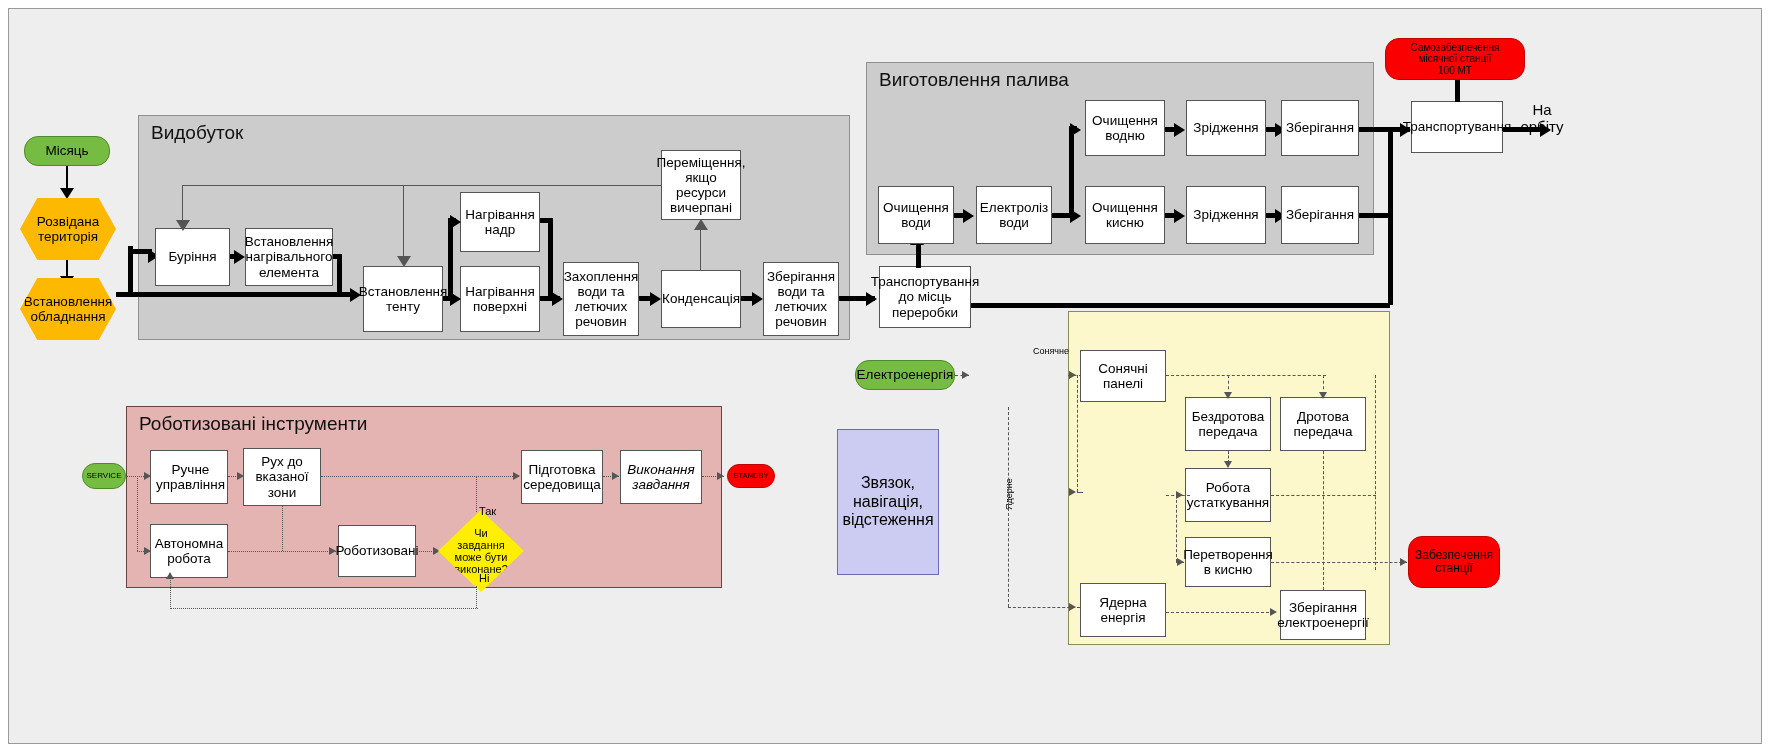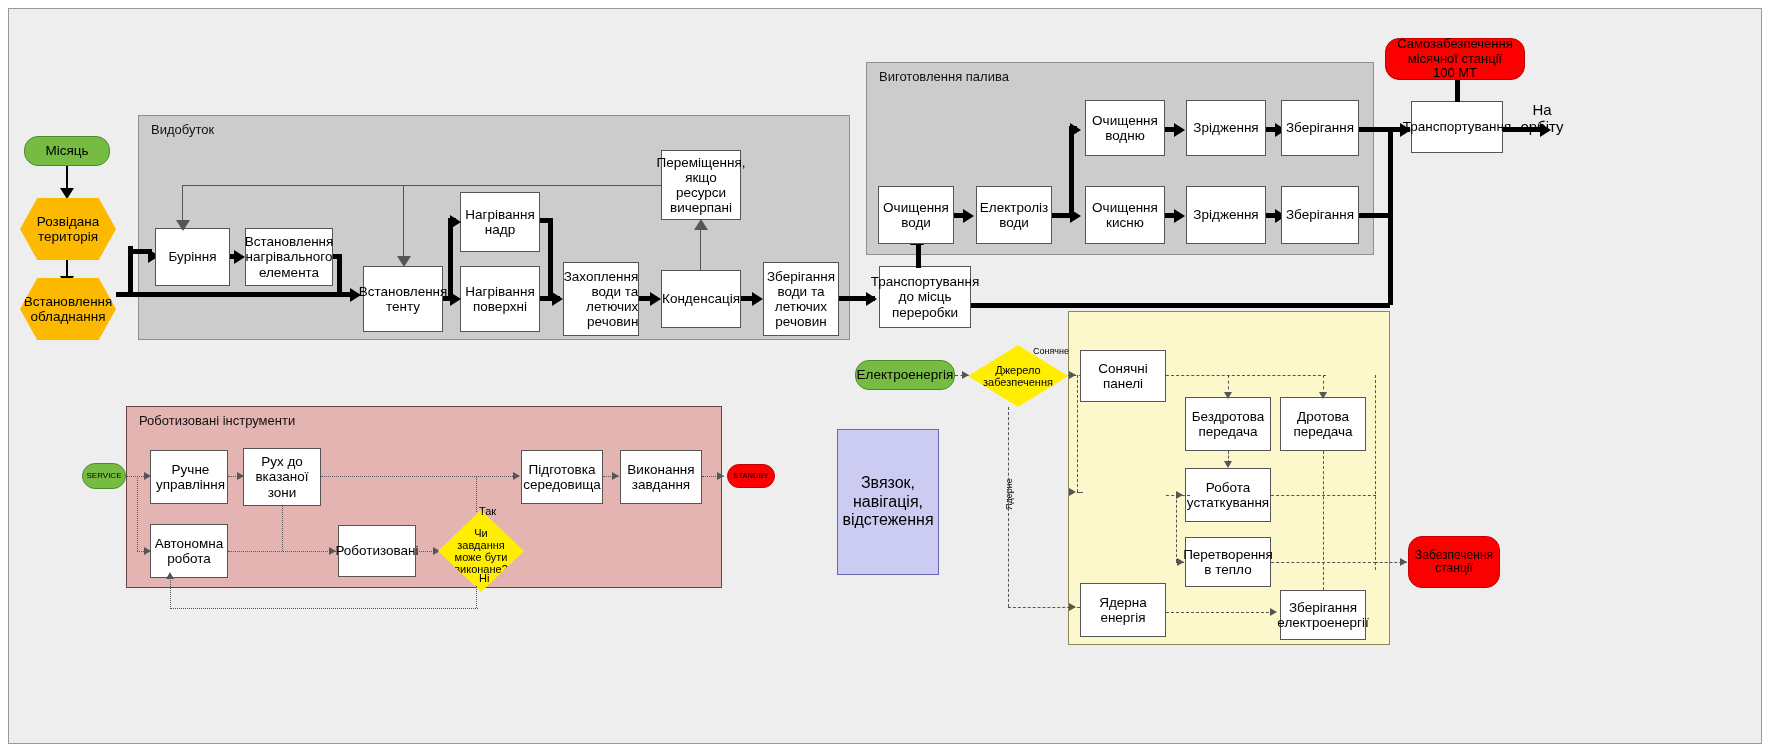--- a/index.html
+++ b/index.html
@@ -2,21 +2,21 @@
 <html><head>
 <meta charset="utf-8">
 <style>
   html,body{margin:0;padding:0;background:#ffffff;}
   body{font-family:"Liberation Sans", sans-serif;}
   #canvas{position:relative;width:1772px;height:754px;background:#ffffff;overflow:hidden;}
 
   .frame{position:absolute;left:8px;top:8px;width:1754px;height:736px;background:#eeeeee;border:1px solid #9a9a9a;box-sizing:border-box;}
 
   .group{position:absolute;box-sizing:border-box;}
-  .group-title{position:absolute;left:12px;top:6px;font-size:13px;color:#111;white-space:nowrap;}
+  .group-title{position:absolute;left:12px;top:6px;font-size:19px;color:#111;white-space:nowrap;}
 
   .node{position:absolute;box-sizing:border-box;background:#ffffff;border:1.5px solid #555555;display:flex;align-items:center;justify-content:center;text-align:center;font-size:13.5px;line-height:1.12;color:#000;padding:2px;}
 
   .term{position:absolute;box-sizing:border-box;display:flex;align-items:center;justify-content:center;text-align:center;line-height:1.12;color:#000;border:1.5px solid #555;border-radius:14px;font-size:13.5px;}
   .term.green{background:#76bc43;border-color:#4e8a2a;}
   .term.red{background:#fb0000;border-color:#c40000;color:#000;}
 
   .hexa{position:absolute;box-sizing:border-box;background:#fcb900;display:flex;align-items:center;justify-content:center;text-align:center;font-size:13.5px;line-height:1.12;color:#000;
         clip-path:polygon(18% 0%,82% 0%,100% 50%,82% 100%,18% 100%,0% 50%);}
 
@@ -128,21 +128,21 @@
   <div class="arr arr-r" style="left:450px;top:215px;"></div>
   <div class="arr arr-r" style="left:450px;top:292px;"></div>
 
   <div class="edge thick-v" style="left:548px;top:218px;height:82px;"></div>
   <div class="edge thick-h" style="left:540px;top:218px;width:12px;"></div>
   <div class="edge thick-h" style="left:540px;top:296px;width:12px;"></div>
   <div class="edge thick-h" style="left:548px;top:296px;width:12px;"></div>
   <div class="arr arr-r" style="left:552px;top:292px;"></div>
 
   <div class="node" style="left:563px;top:262px;width:76px;height:74px;">
-    <span style="white-space:pre-line;text-align:right;">Захоплення
+    <span style="white-space:pre-line;">Захоплення
 води та
 летючих
 речовин</span>
   </div>
 
   <div class="edge thick-h" style="left:639px;top:296px;width:16px;"></div>
   <div class="arr arr-r" style="left:650px;top:292px;"></div>
 
   <div class="node" style="left:661px;top:270px;width:80px;height:58px;">
     <span style="white-space:pre-line;">Конденсація</span>
@@ -246,21 +246,21 @@
 
   <div class="edge thick-h" style="left:971px;top:303px;width:419px;"></div>
 
   <div class="node" style="left:1411px;top:101px;width:92px;height:52px;">
     <span style="white-space:pre-line;">Транспортування</span>
   </div>
 
   <div class="edge thick-v" style="left:1455px;top:78px;height:24px;"></div>
   <div class="arr arr-u" style="left:1449px;top:68px;"></div>
 
-  <div class="term red" style="left:1385px;top:38px;width:140px;height:42px;font-size:13px;">
+  <div class="term red" style="left:1385px;top:38px;width:140px;height:42px;font-size:10px;">
     <span style="white-space:pre-line;">Самозабезпечення
 місячної станції
 100 МТ</span>
   </div>
 
   <div class="edge thick-h" style="left:1503px;top:127px;width:42px;"></div>
   <div class="arr arr-r" style="left:1540px;top:123px;"></div>
   <div class="lbl-big" style="left:1512px;top:101px;width:60px;white-space:pre-line;">На
 орбіту</div>
 
@@ -317,21 +317,21 @@
   <div class="arr arr-sm-r" style="left:513px;top:472px;"></div>
 
   <div class="node" style="left:521px;top:450px;width:82px;height:54px;">
     <span style="white-space:pre-line;">Підготовка
 середовища</span>
   </div>
 
   <div class="dot-h" style="left:603px;top:476px;width:16px;"></div>
   <div class="arr arr-sm-r" style="left:612px;top:472px;"></div>
 
-  <div class="node" style="left:620px;top:450px;width:82px;height:54px;">
+  <div class="node" style="left:620px;top:450px;width:82px;height:54px;font-style:italic;">
     <span style="white-space:pre-line;">Виконання
 завдання</span>
   </div>
 
   <div class="dot-h" style="left:702px;top:476px;width:22px;"></div>
   <div class="arr arr-sm-r" style="left:717px;top:472px;"></div>
 
   <div class="term red" style="left:727px;top:464px;width:48px;height:24px;font-size:7.5px;">
     <span>STANDBY</span>
   </div>
@@ -347,24 +347,20 @@
 відстеження</span>
   </div>
 
   <div class="term green" style="left:855px;top:360px;width:100px;height:30px;">
     <span>Електроенергія</span>
   </div>
 
   <div class="dash-h" style="left:955px;top:375px;width:14px;"></div>
   <div class="arr arr-sm-r" style="left:962px;top:371px;"></div>
 
-  <div class="diamond" style="left:968px;top:345px;width:100px;height:62px;">
-    <span style="white-space:pre-line;font-size:11px;">Джерело
-забезпечення</span>
-  </div>
 
   <div class="lbl-sm" style="left:1033px;top:346px;">Сонячне</div>
   <div class="lbl-rot" style="left:1004px;top:510px;">Ядерне</div>
 
   <div class="dash-h" style="left:1068px;top:375px;width:14px;"></div>
   <div class="arr arr-sm-r" style="left:1069px;top:371px;"></div>
   <div class="dash-v" style="left:1077px;top:375px;height:117px;"></div>
   <div class="dash-h" style="left:1077px;top:492px;width:6px;"></div>
   <div class="arr arr-sm-r" style="left:1069px;top:488px;"></div>
 
@@ -388,21 +384,21 @@
   <div class="node" style="left:1280px;top:397px;width:86px;height:54px;">
     <span style="white-space:pre-line;">Дротова
 передача</span>
   </div>
   <div class="node" style="left:1185px;top:468px;width:86px;height:54px;">
     <span style="white-space:pre-line;">Робота
 устаткування</span>
   </div>
   <div class="node" style="left:1185px;top:537px;width:86px;height:50px;">
     <span style="white-space:pre-line;">Перетворення
-в тепло</span>
+в кисню</span>
   </div>
   <div class="node" style="left:1280px;top:590px;width:86px;height:50px;">
     <span style="white-space:pre-line;">Зберігання
 електроенергії</span>
   </div>
 
   <div class="dash-h" style="left:1166px;top:375px;width:160px;"></div>
   <div class="dash-v" style="left:1228px;top:375px;height:20px;"></div>
   <div class="arr arr-sm-d" style="left:1224px;top:392px;"></div>
   <div class="dash-v" style="left:1323px;top:375px;height:20px;"></div>

